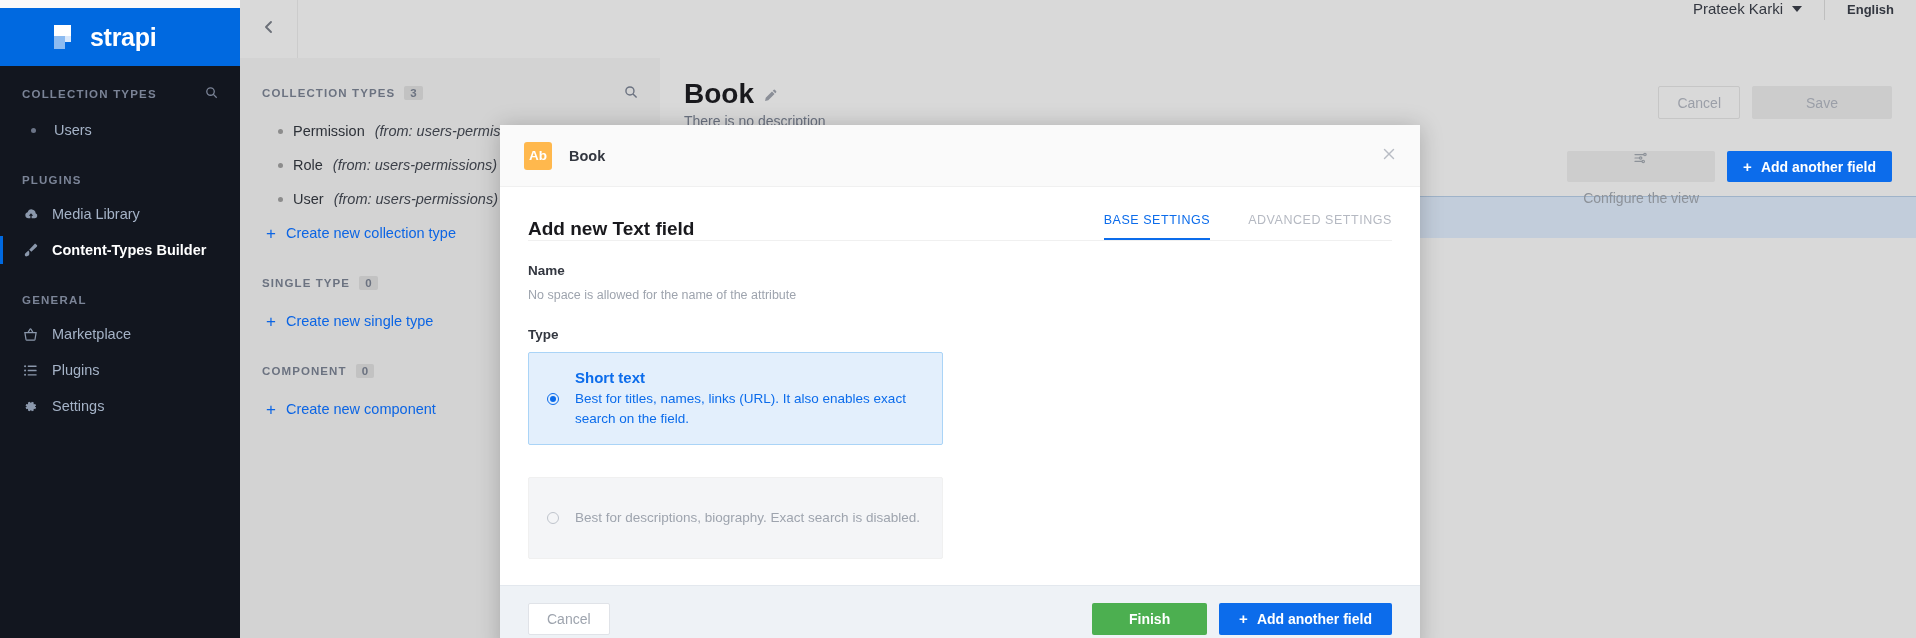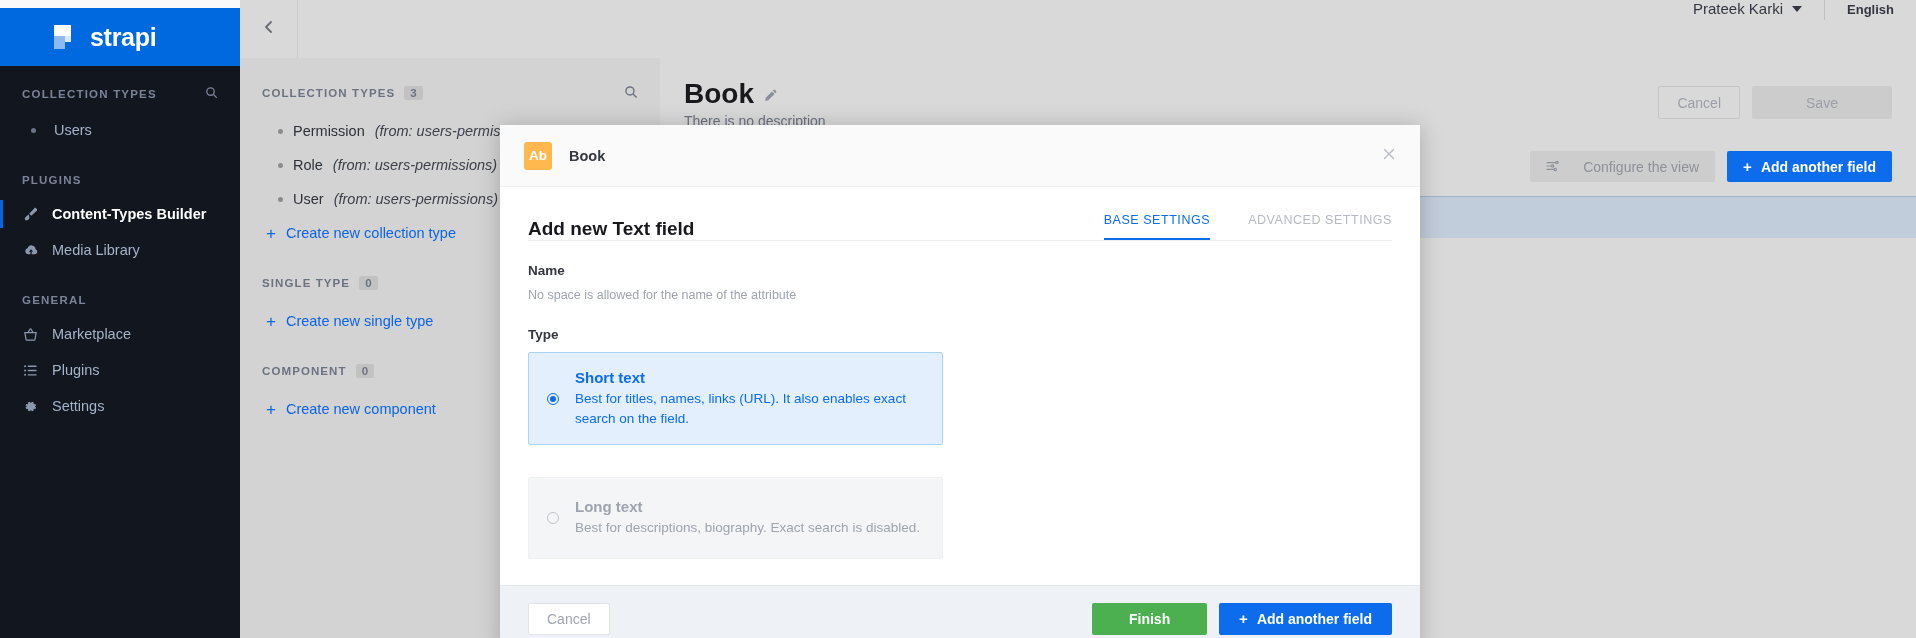--- a/index.html
+++ b/index.html
@@ -113,21 +113,21 @@
   .btn-flat-dis {
     min-width:140px; height:33px; padding:0 18px; font-size:14px; color:#9b9fa8;
     background:#cccccc; border:none; border-radius:2px; cursor:not-allowed;
     display:flex;align-items:center;justify-content:center;
   }
   .main-toolbar {
     display:flex; justify-content:flex-end; gap:12px; padding:22px 24px 14px 24px;
   }
   .btn-config {
     height:31px; padding:0 16px; font-size:14px; color:#8d9299; background:#cdcdcd;
-    border:none; border-radius:2px; display:flex; align-items:center; gap:23px; cursor:pointer;
+    border:none; border-radius:2px; display:flex; align-items:center; gap:23px; cursor:pointer;flex-direction:column;
   }
   .btn-blue {
     height:31px; padding:0 16px; font-size:14px; font-weight:700; color:#fff; background:#0c6ceb;
     border:none; border-radius:2px; display:flex; align-items:center; gap:9px; cursor:pointer;
   }
   .table-head {
     background:#c2cddb; border-top:1px solid #9fb3c9; height:42px;
     display:flex; align-items:center; padding:0 24px; gap:70px;
   }
   .th { font-size:12.5px; font-weight:700; letter-spacing:.6px; color:#0c65e4; }
@@ -236,35 +236,35 @@
     <div class="side-item">
       <span class="bullet"></span>
       <span>Users</span>
     </div>
 
     <div style="height:26px"></div>
     <div class="side-group-title">
       <span>PLUGINS</span>
     </div>
     <div style="height:10px"></div>
+    <div class="side-item">
+      <span class="side-ic">
+        <svg width="16" height="15" viewBox="0 0 18 15" fill="currentColor">
+          <path d="M14.2 6.1A4.6 4.6 0 005.2 5 3.4 3.4 0 006 11.7h2.3V8.9H6.6L9 6.2l2.4 2.7H9.7v2.8h3.2a2.9 2.9 0 001.3-5.6z"></path>
+        </svg>
+      </span>
+      <span>Media Library</span>
+    </div>
     <div class="side-item active">
       <span class="side-ic">
         <svg width="15" height="15" viewBox="0 0 16 16" fill="currentColor">
           <path d="M13.8 1.2c-.5-.5-1.2-.4-1.7.1L6.6 7.1l2.3 2.3 5.8-5.5c.5-.5.6-1.2.1-1.7zM5.8 8.1L2.6 11c-.7.6-.9 1.7-.4 2.5.4.7 1.3 1 2 .7l1.2-.5c.8-.3 1.3-1.1 1.3-2V9.7l-.9-1.6z"></path>
         </svg>
       </span>
       <span>Content-Types Builder</span>
-    </div>
-    <div class="side-item">
-      <span class="side-ic">
-        <svg width="16" height="15" viewBox="0 0 18 15" fill="currentColor">
-          <path d="M14.2 6.1A4.6 4.6 0 005.2 5 3.4 3.4 0 006 11.7h2.3V8.9H6.6L9 6.2l2.4 2.7H9.7v2.8h3.2a2.9 2.9 0 001.3-5.6z"></path>
-        </svg>
-      </span>
-      <span>Media Library</span>
     </div>
 
     <div style="height:26px"></div>
     <div class="side-group-title">
       <span>GENERAL</span>
     </div>
     <div style="height:10px"></div>
     <div class="side-item">
       <span class="side-ic">
         <svg width="15" height="15" viewBox="0 0 16 16" fill="none" stroke="currentColor" stroke-width="1.3">
@@ -447,21 +447,20 @@
         <div class="type-card sel">
           <span class="radio on"></span>
           <span>
             <span class="type-name" style="display:block">Short text</span>
             <span class="type-desc" style="display:block">Best for titles, names, links (URL). It also enables exact search on the field.</span>
           </span>
         </div>
         <div class="type-card unsel">
           <span class="radio off"></span>
           <span>
-            <span class="type-name" style="display:block">Long text</span>
             <span class="type-desc" style="display:block">Best for descriptions, biography. Exact search is disabled.</span>
           </span>
         </div>
       </div>
     </div>
 
     <div class="modal-foot">
       <div class="btn-cancel">Cancel</div>
       <div class="foot-right">
         <div class="btn-green">Finish</div>

